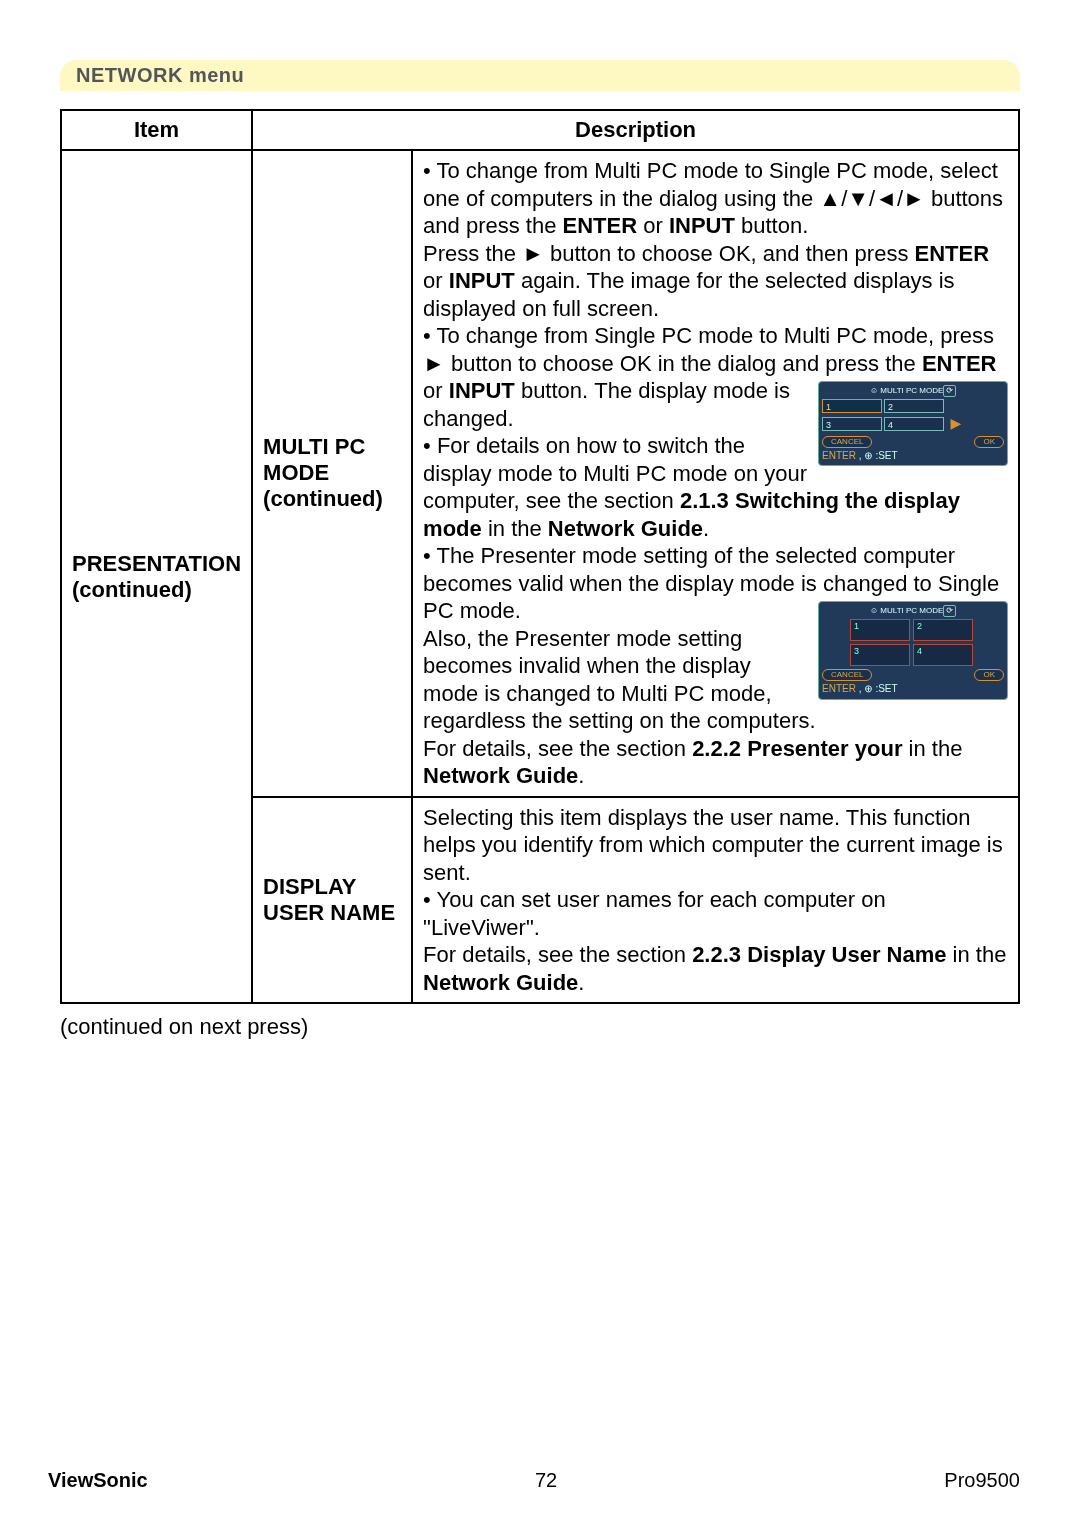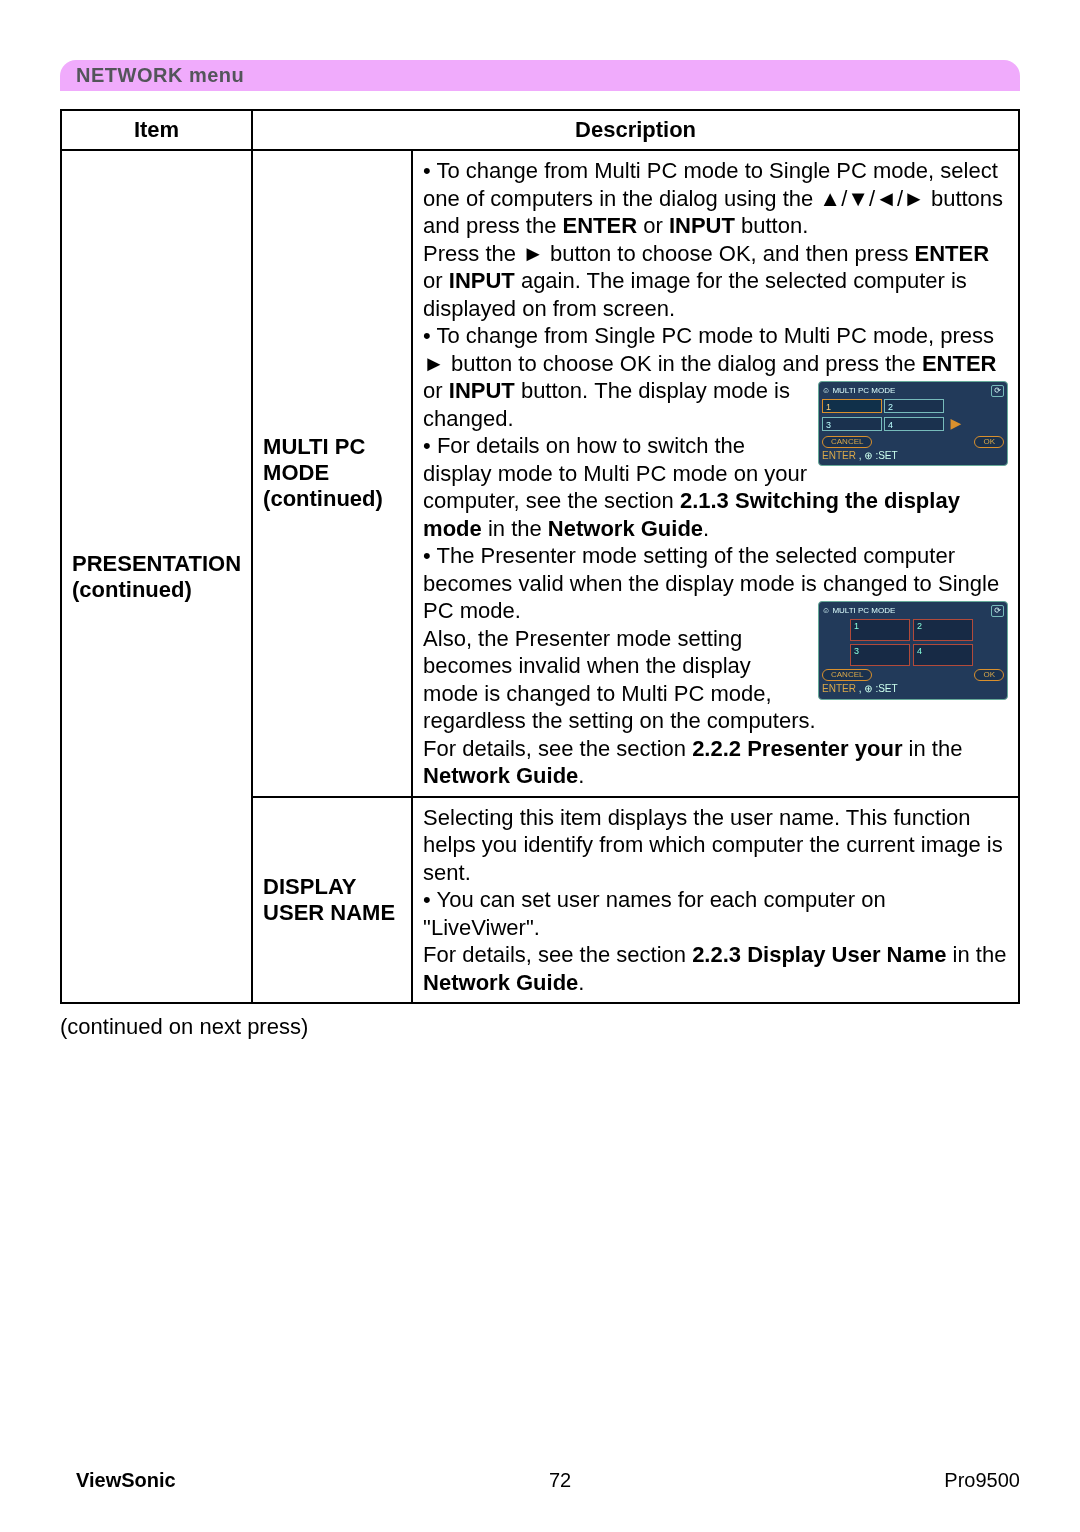--- a/index.html
+++ b/index.html
@@ -7,21 +7,21 @@
   body {
     width: 1080px;
     height: 1532px;
     background: #ffffff;
     font-family: Arial, Helvetica, sans-serif;
     color: #000;
     position: relative;
     padding: 60px 60px 0 60px;
   }
   .section-tab {
-    background: #f0abfc;
+    background: #fef9c3;
     color: #4a4a4a;
     font-weight: bold;
     font-size: 20px;
     border-radius: 16px 16px 0 0;
     padding: 4px 16px 4px 16px;
     width: 100%;
     letter-spacing: 0.5px;
   }
   .section-tab-label {
     color: #53555a;
@@ -44,21 +44,21 @@
     text-align: center;
     padding: 6px 0;
   }
   .col-item { width: 190px; text-align: center; font-weight: bold; }
   .col-sub { width: 160px; text-align: center; font-weight: bold; }
   .desc-cell { vertical-align: top; padding: 8px 14px; line-height: 1.25; font-size: 21px; margin-top: 20px; }
   .continued { font-size: 22px; margin-top: 10px; }
   .footer {
     position: absolute;
     bottom: 40px;
-    left: 76px;
+    left: 48px;
     right: 60px;
     display: flex;
     justify-content: space-between;
     font-size: 20px;
     gap: 40px;
   }
   .footer .brand { font-weight: bold; }
   
   .dialog {
     width: 190px;
@@ -66,21 +66,21 @@
     border: 1px solid #6a9;
     border-radius: 4px;
     color: #cfe;
     padding: 3px;
     font-size: 9px;
     float: right;
     margin: 4px 0 4px 10px;
   }
   .dialog .dlg-title {
     display: flex;
-    justify-content: space-between;
+    justify-content: center;
     align-items: center;
     color: #dff;
     font-size: 8px;
     margin-bottom: 2px;
   }
   .dialog .dlg-close {
     border: 1px solid #7bb;
     border-radius: 2px;
     padding: 0 2px;
     font-size: 8px;
@@ -166,21 +166,21 @@
     </td>
     <td class="col-sub">
       <span>MULTI PC</span><br>
       <span>MODE</span><br>
       <span>(continued)</span>
     </td>
     <td class="desc-cell">
 
       <span>• To change from Multi PC mode to Single PC mode, select one of computers in the dialog using the </span><span>▲/▼/◄/►</span><span> buttons and press the </span><b>ENTER</b><span> or </span><b>INPUT</b><span> button.</span><br>
 
-      <span>Press the </span><span>►</span><span> button to choose OK, and then press </span><b>ENTER</b><span> or </span><b>INPUT</b><span> again. The image for the selected computer is displayed on from screen.</span><br>
+      <span>Press the </span><span>►</span><span> button to choose OK, and then press </span><b>ENTER</b><span> or </span><b>INPUT</b><span> again. The image for the selected displays is displayed on full screen.</span><br>
 
       <span>• To change from Single PC mode to Multi PC mode, press </span><span>►</span><span> button to choose OK in the dialog and press the </span><b>ENTER</b><span> or </span><b>INPUT</b><span> button.</span>
 
       
       <div class="dialog">
         <div class="dlg-title">
           <span>☺ <span>MULTI PC MODE</span></span>
           <span class="dlg-close">⟳</span>
         </div>
         <div class="grid">

